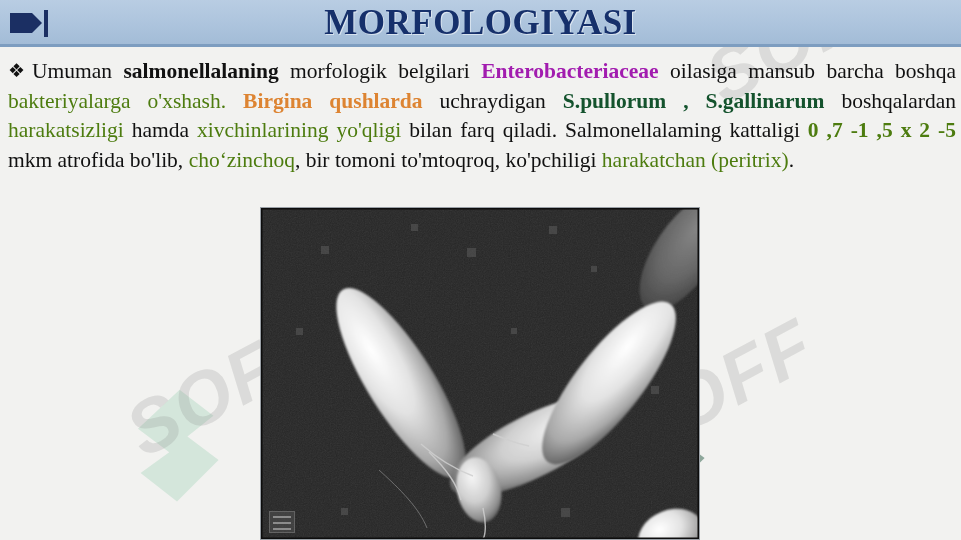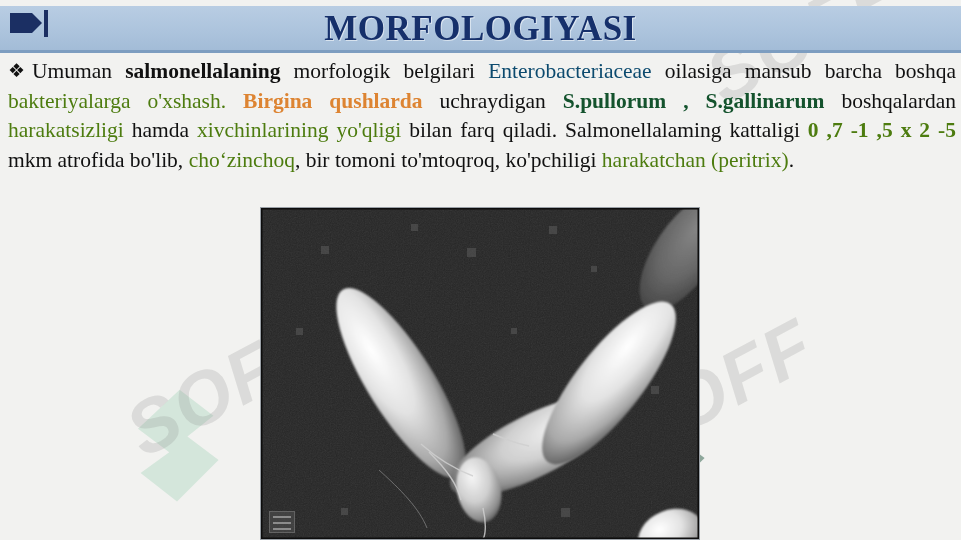--- a/index.html
+++ b/index.html
@@ -29,21 +29,21 @@
     font-style: italic;
     letter-spacing: 2px;
     color: rgba(130,130,130,0.20);
     transform: rotate(-28deg);
     white-space: nowrap;
   }
 
   
   #header {
     position: absolute;
-    left: 0; top: 6px;
+    left: 0; top: 0;
     width: 961px;
     height: 47px;
     background: linear-gradient(180deg,#b9cde3 0%, #adc4dd 55%, #a3bcd7 100%);
     border-bottom: 3px solid #7d9dc0;
     box-sizing: border-box;
     z-index: 3;
   }
   #header-title {
     position: absolute;
     left: 0; right: 0;
@@ -81,21 +81,21 @@
   }
   #bodytext p { margin: 0; text-indent: 0; }
   .bullet {
     display: inline-block;
     width: 24px;
     color: #111;
     font-size: 19px;
     vertical-align: 1px;
   }
   .b      { font-weight: bold; margin-top: 48px; }
-  .green  { color: #0c4a6e; font-weight: normal; }
+  .green  { color: #a21caf; font-weight: bold; }
   .blue   { color: #4d7c0f; font-weight: normal; }
   .navy   { color: #14532d; font-weight: bold; }
   .orange { color: #dd8432; font-weight: bold; }
   .teal   { color: #4d7c0f; font-weight: bold; }
 
   
   #micrograph {
     position: absolute;
     left: 260px;
     top: 207px;

